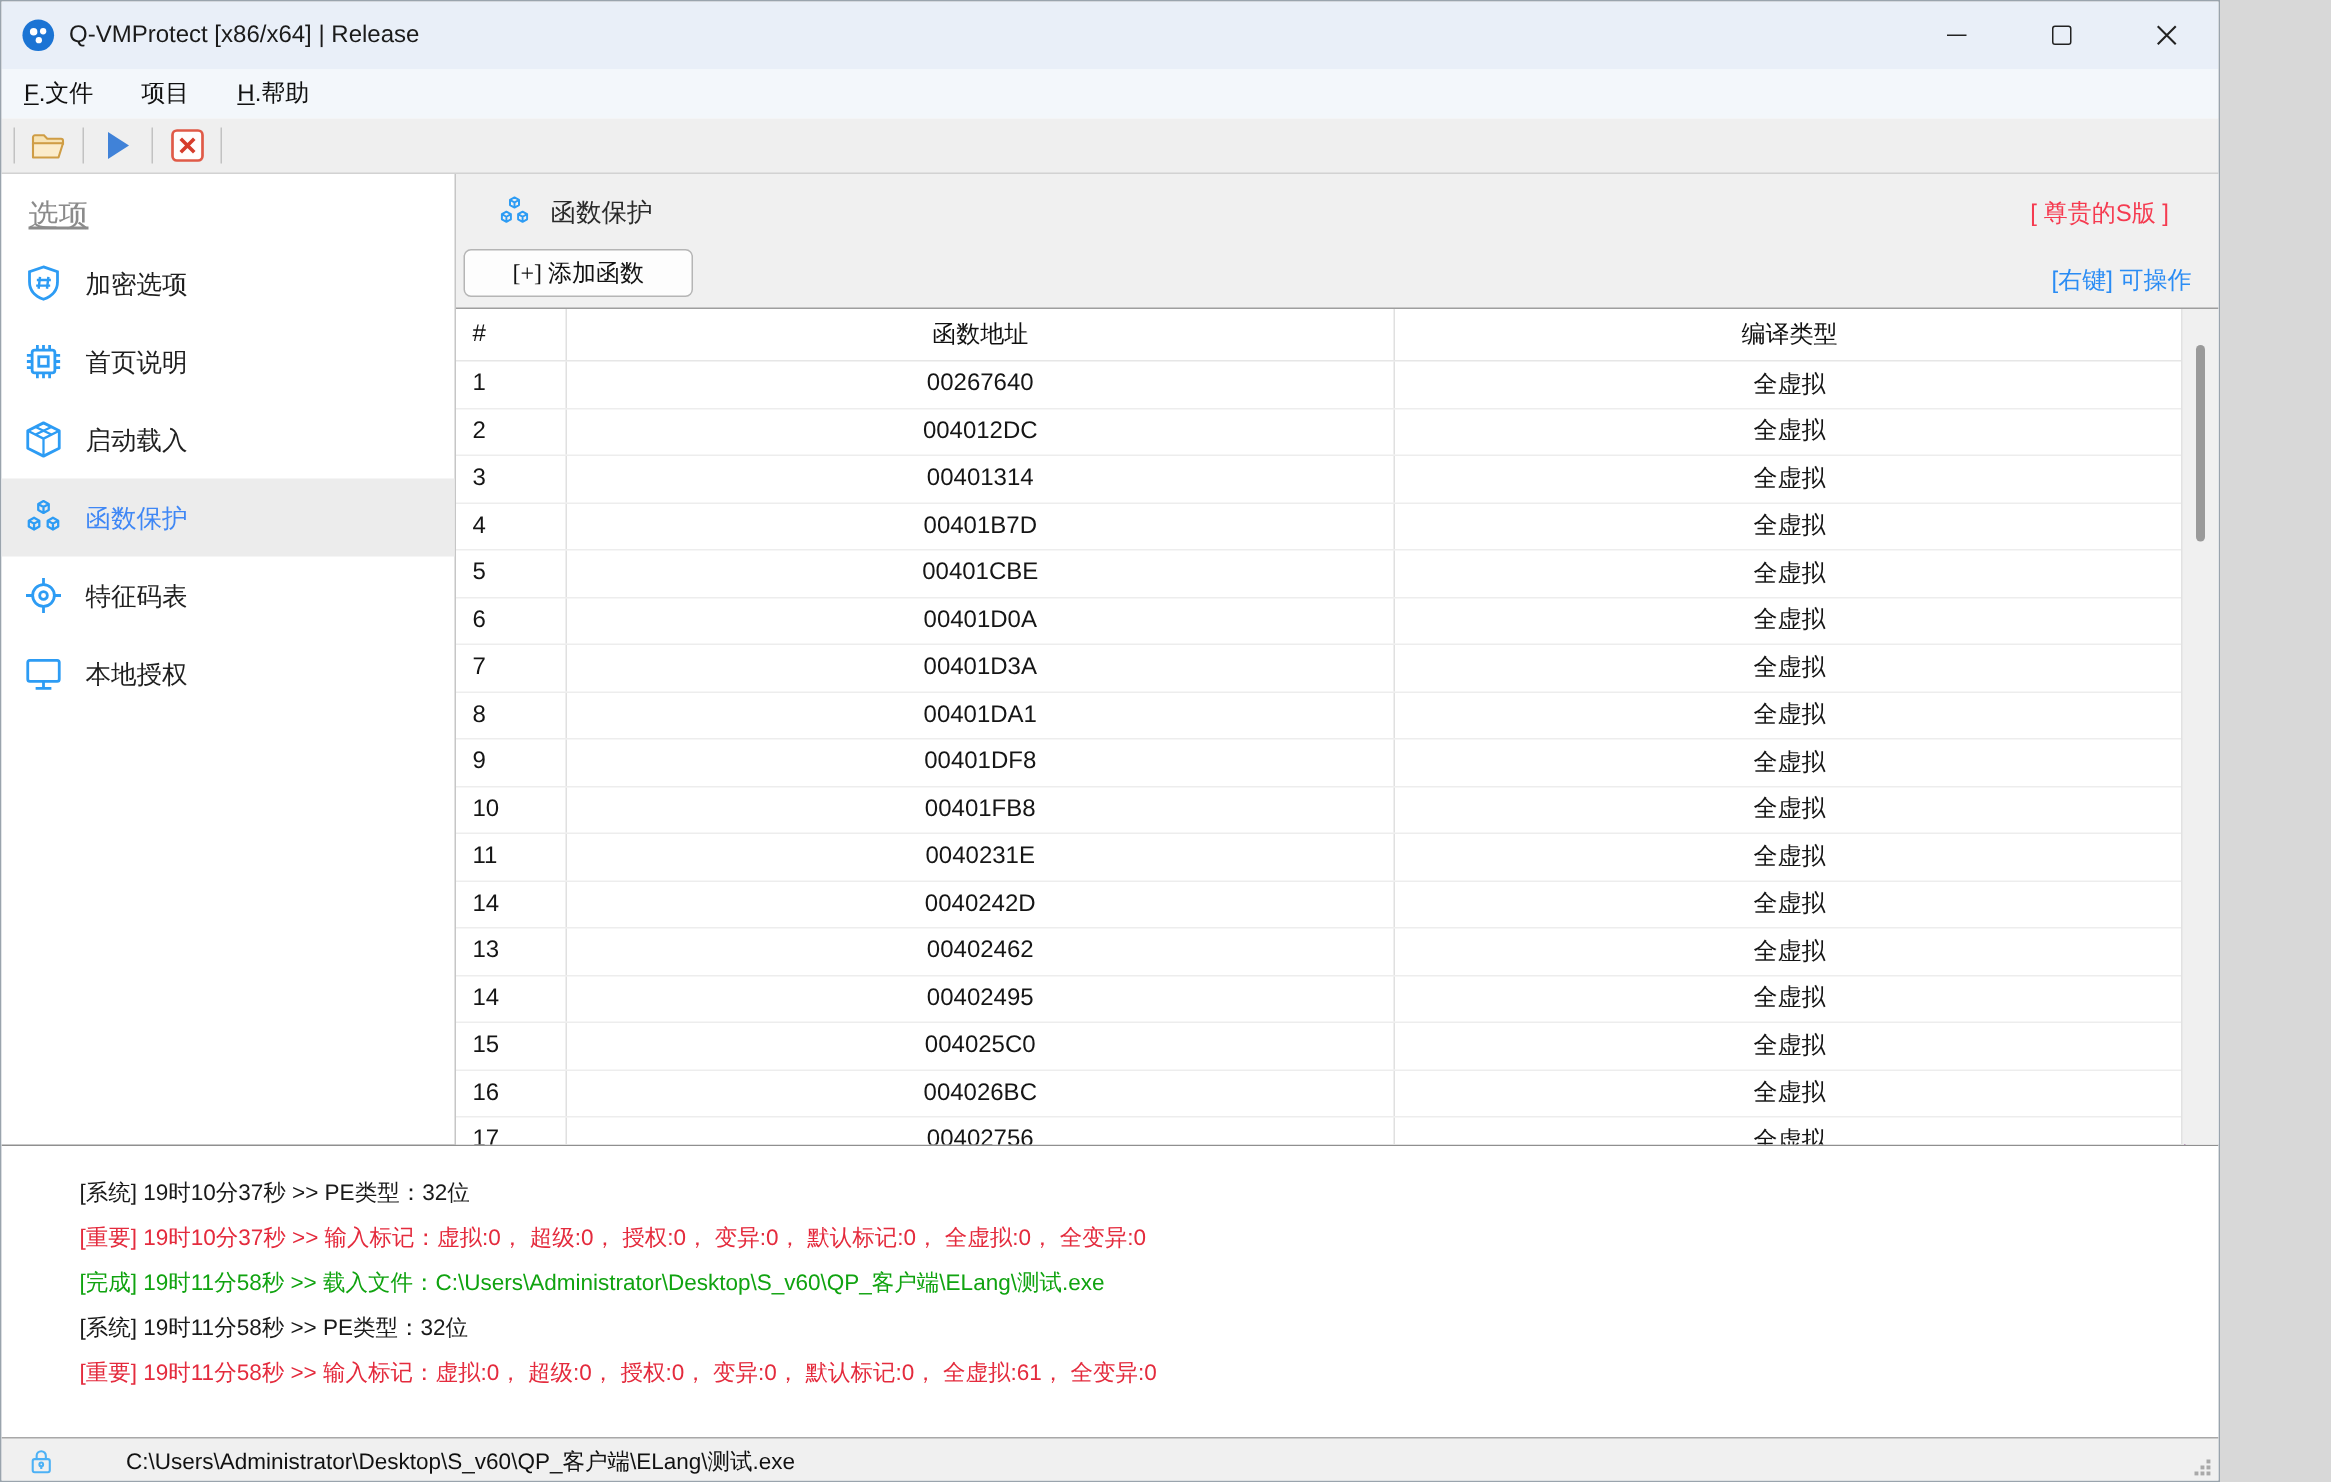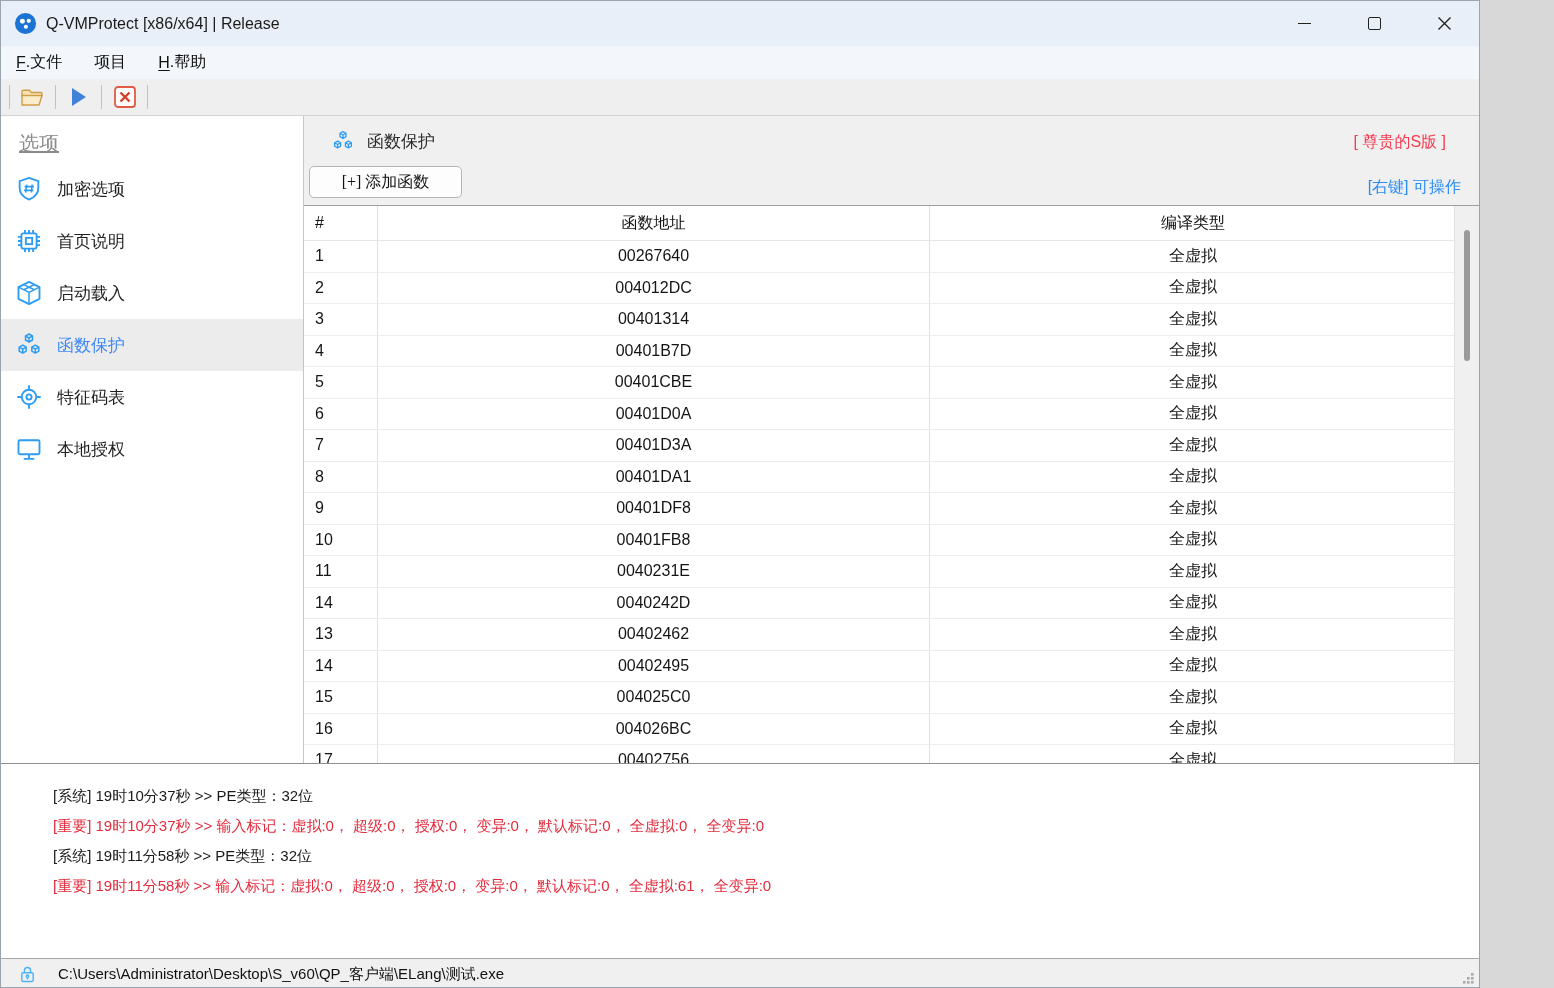--- a/index.html
+++ b/index.html
@@ -66,21 +66,21 @@
   
   .log-panel { flex:0 0 195px; border-top:1px solid #8f8f8f; background:#fff; overflow:hidden; padding-top:8px; }
   .log-title { margin-left:18px; font-size:16px; color:#8b8b8b; }
   .log-lines { margin-top:9px;padding-left:44px; }
   .log-line { padding-left:8px; height:30px; line-height:30px; font-size:15px; white-space:nowrap; }
   .log-black { color:#1a1a1a; }
   .log-red   { color:#e42b3d; }
   .log-green { color:#10a310; }
 
   
-  .statusbar { flex:0 0 31px; background:#f0f0f0; border-top:1px solid #a8a8a8; display:flex; align-items:center; padding-left:16px; position:relative; }
+  .statusbar { flex:0 0 31px; background:#f0f0f0; border-top:1px solid #a8a8a8; display:flex; align-items:center; padding-left:16px; position:relative;gap:26px; }
   .statusbar .lock { width:21px; height:21px; }
   .status-path { margin-left:20px; font-size:15px; color:#111; }
   .grip { position:absolute; right:4px; bottom:4px; }
 </style>
 </head>
 <body>
 
 <div class="window">
 
   <div class="titlebar">
@@ -364,20 +364,21 @@
     </div>
   </div>
 
   <div class="log-panel">
     <div class="log-lines">
 
         <div class="log-line log-black">[系统] 19时10分37秒 &gt;&gt; PE类型：32位</div>
 
         <div class="log-line log-red">[重要] 19时10分37秒 &gt;&gt; 输入标记：虚拟:0， 超级:0， 授权:0， 变异:0， 默认标记:0， 全虚拟:0， 全变异:0</div>
 
+        <div class="log-line log-green">[完成] 19时11分58秒 &gt;&gt; 载入文件：C:\Users\Administrator\Desktop\S_v60\QP_客户端\ELang\测试.exe</div>
 
         <div class="log-line log-black">[系统] 19时11分58秒 &gt;&gt; PE类型：32位</div>
 
         <div class="log-line log-red">[重要] 19时11分58秒 &gt;&gt; 输入标记：虚拟:0， 超级:0， 授权:0， 变异:0， 默认标记:0， 全虚拟:61， 全变异:0</div>
       </div>
   </div>
 
   <div class="statusbar">
     <svg class="lock" viewBox="0 0 24 24" fill="none" stroke="#4db1f5" stroke-width="1.6">
       <rect x="5.5" y="10" width="13" height="10" rx="1.5"></rect>

